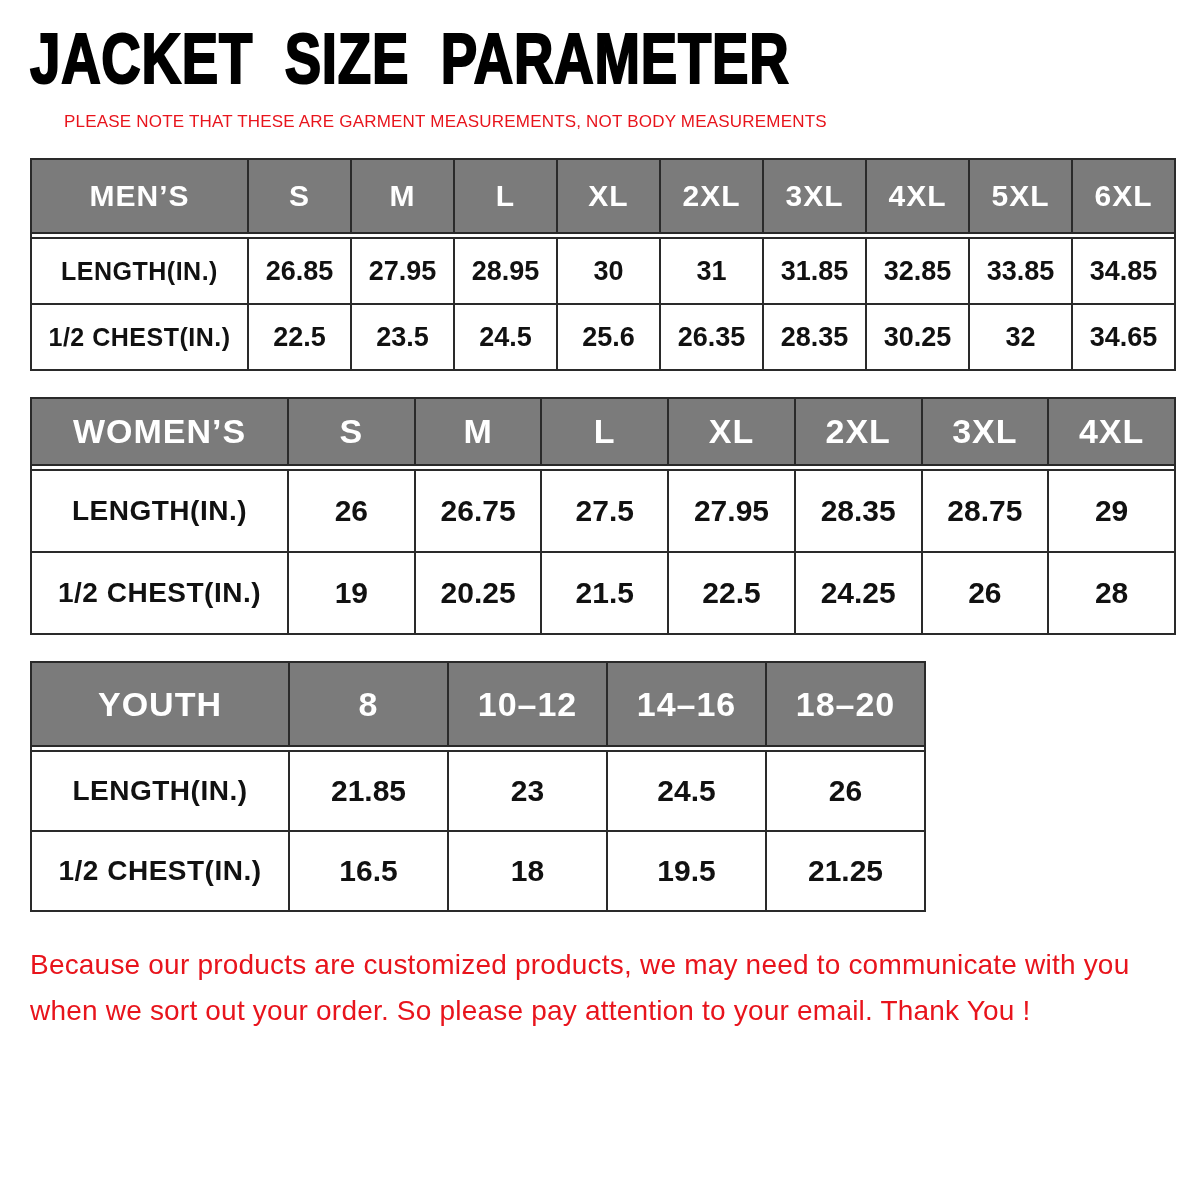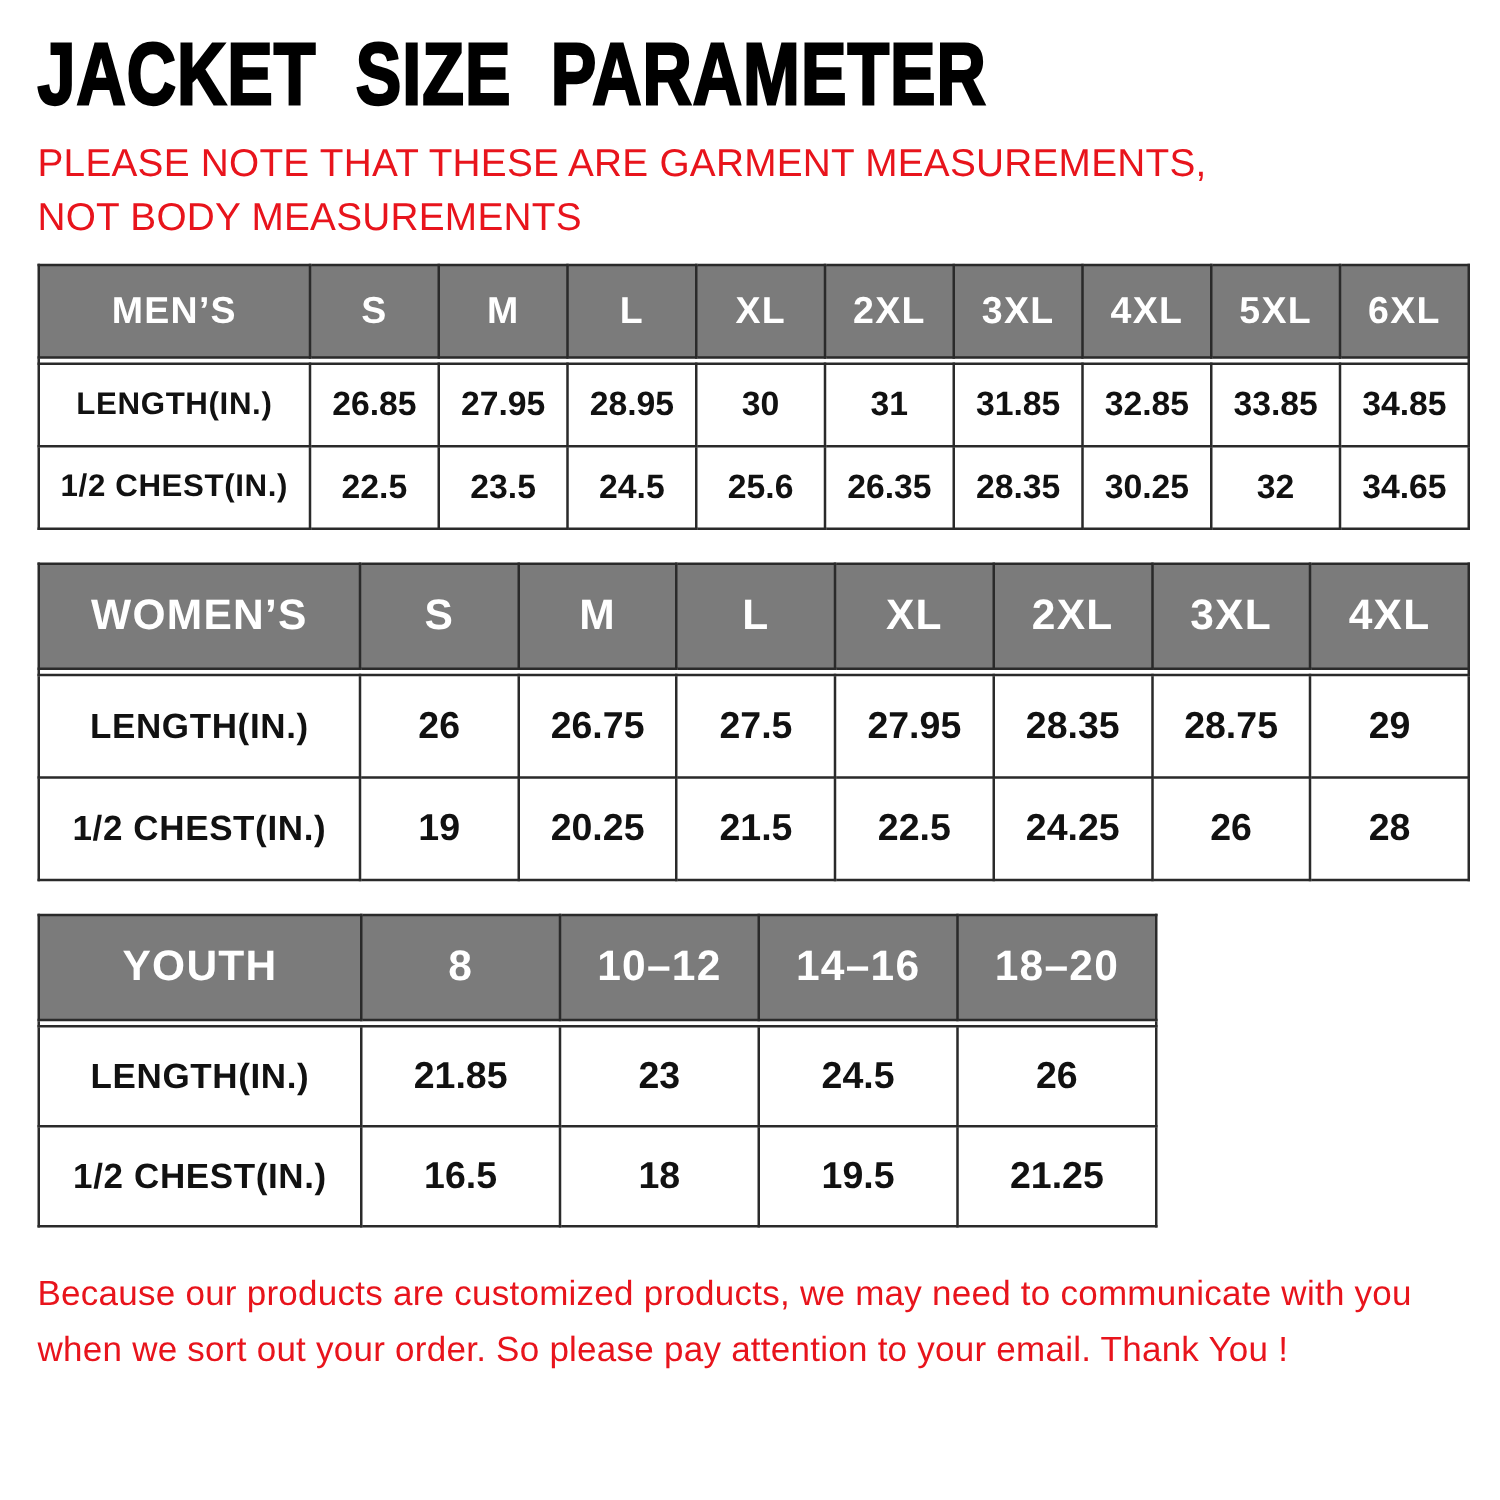--- a/index.html
+++ b/index.html
@@ -30,27 +30,28 @@
     display:inline-block;
     transform:scaleX(0.78);
     transform-origin:left center;
     -webkit-text-stroke:2.2px #000;
   }
   
   .note{
     margin-top:16px;
     max-width:940px;
     color:var(--red);
-    font-size:31px;
+    font-size:17px;
     line-height:1.38;
     letter-spacing:0.2px;
+    margin-left:34px;
   }
   
   .tablewrap{margin-top:26px;}
-  .tablewrap.first{margin-top:15px;}
+  .tablewrap.first{margin-top:25px;}
   table.t{
     border-collapse:collapse;
     table-layout:fixed;
     border:2px solid var(--border);
   }
   table.t th, table.t td{
     border:2px solid var(--border);
     text-align:center;
     vertical-align:middle;
     background:#fff;
@@ -70,21 +71,21 @@
   
   table.mens{width:1146px;}
   table.mens col.c0{width:217px;}
   table.mens thead th{height:74px;font-size:30px;}
   table.mens tbody tr:not(.gap) th, table.mens tbody tr:not(.gap) td{height:66px;}
   table.mens tbody td{font-size:27px;}
   table.mens .rowlab{font-size:25px;letter-spacing:0.5px;}
   
   table.womens{width:1146px;}
   table.womens col.c0{width:257px;}
-  table.womens thead th{height:84px;font-size:34px;}
+  table.womens thead th{height:67px;font-size:34px;}
   table.womens tbody tr:not(.gap) th, table.womens tbody tr:not(.gap) td{height:82px;}
   table.womens tbody td{font-size:30px;}
   table.womens .rowlab{font-size:28px;letter-spacing:0.5px;}
   
   table.youth{width:896px;}
   table.youth col.c0{width:258px;}
   table.youth thead th{height:84px;font-size:34px;}
   table.youth tbody tr:not(.gap) th, table.youth tbody tr:not(.gap) td{height:80px;}
   table.youth tbody td{font-size:30px;}
   table.youth .rowlab{font-size:28px;letter-spacing:0.5px;}

